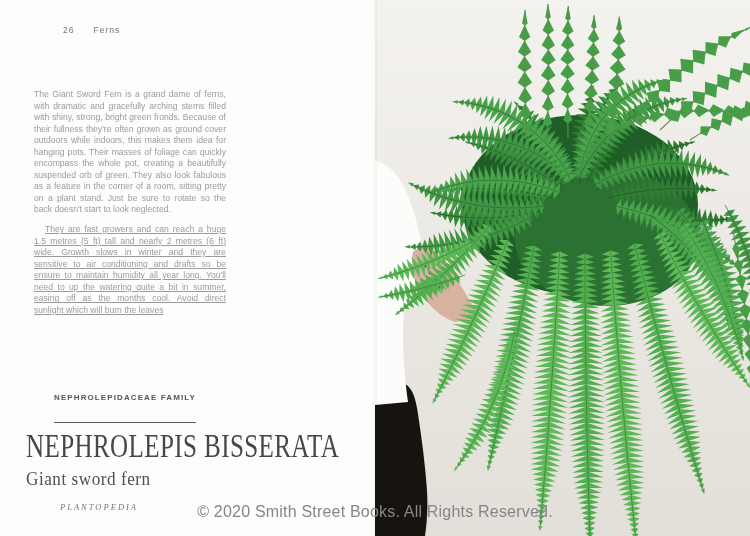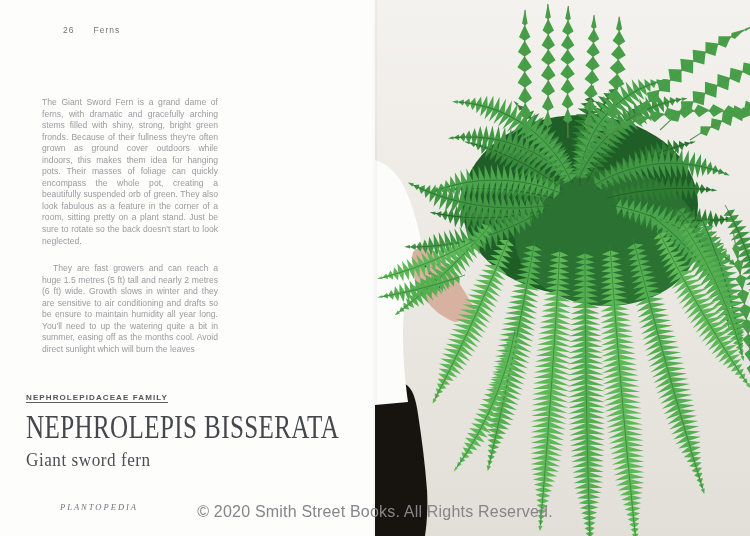--- a/index.html
+++ b/index.html
@@ -5,25 +5,25 @@
   html,body{margin:0;padding:0;background:#ffffff;}
   .spread{position:relative;width:750px;height:536px;background:#fef9c3;overflow:hidden;
           font-family:"Liberation Sans",sans-serif;}
   
   .page-left{position:absolute;left:0;top:0;width:375px;height:536px;background:#fdfdfc;}
   .page-header{position:absolute;left:63px;top:25px;font-size:8.5px;letter-spacing:1px;
                color:#72747a;}
   .page-header .num{display:inline-block;margin-right:19px;}
   .body-text{position:absolute;left:26px;top:81px;width:208px;font-size:8.6px;
              line-height:11.55px;color:#9a9b9f;text-align:justify;}
-  .body-text p{margin:16px;}
-  .body-text p.indent{text-indent:11px;}
+  .body-text p{margin:8px;}
+  .body-text p.indent{text-indent:11px;text-decoration:underline;}
   .species{position:absolute;left:26px;top:386px;width:340px;}
   .family{display:inline-block;font-size:8px;font-weight:bold;letter-spacing:1.1px;
-          color:#54555a;padding-bottom:0;border-bottom:1px solid #5c5d62;}
+          color:#54555a;padding-bottom:20px;border-bottom:1px solid #5c5d62;margin-left:28px;}
   h1.sci{margin:5px 0 0 0;font-family:"Liberation Serif",serif;font-weight:400;
          font-size:33px;color:#46474c;white-space:nowrap;
          transform:scaleX(0.76);transform-origin:0 50%;letter-spacing:0.5px;}
   .common{margin-top:3px;font-family:"Liberation Serif",serif;font-size:19.5px;
           color:#4e4f54;letter-spacing:0.6px;transform:scaleX(0.88);transform-origin:0 50%;
           white-space:nowrap;}
   .book-title{position:absolute;left:60px;bottom:24px;font-family:"Liberation Serif",serif;
               font-size:8.5px;letter-spacing:2px;color:#74757b;font-style:italic;}
   
   .page-right{position:absolute;left:375px;top:0;width:375px;height:536px;}

